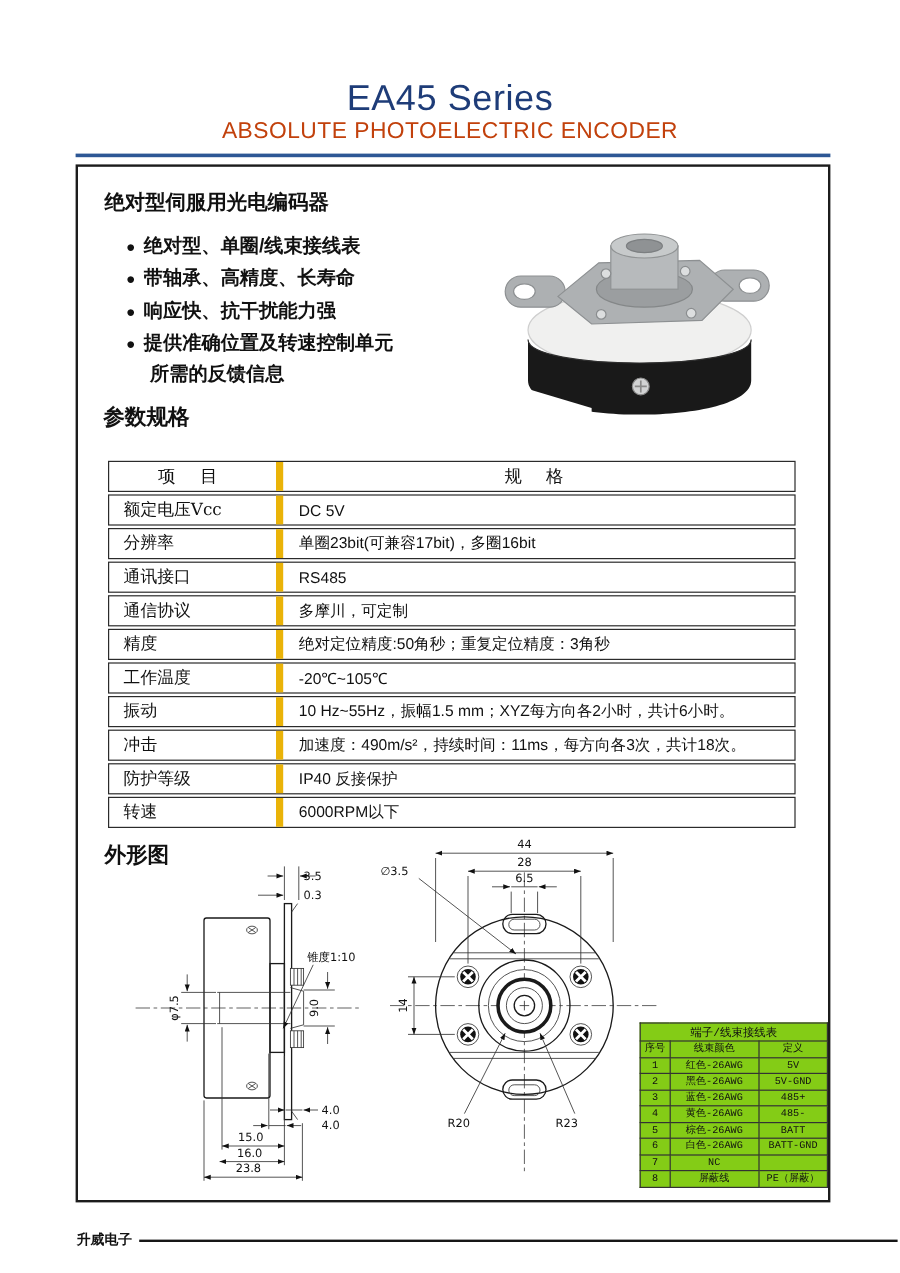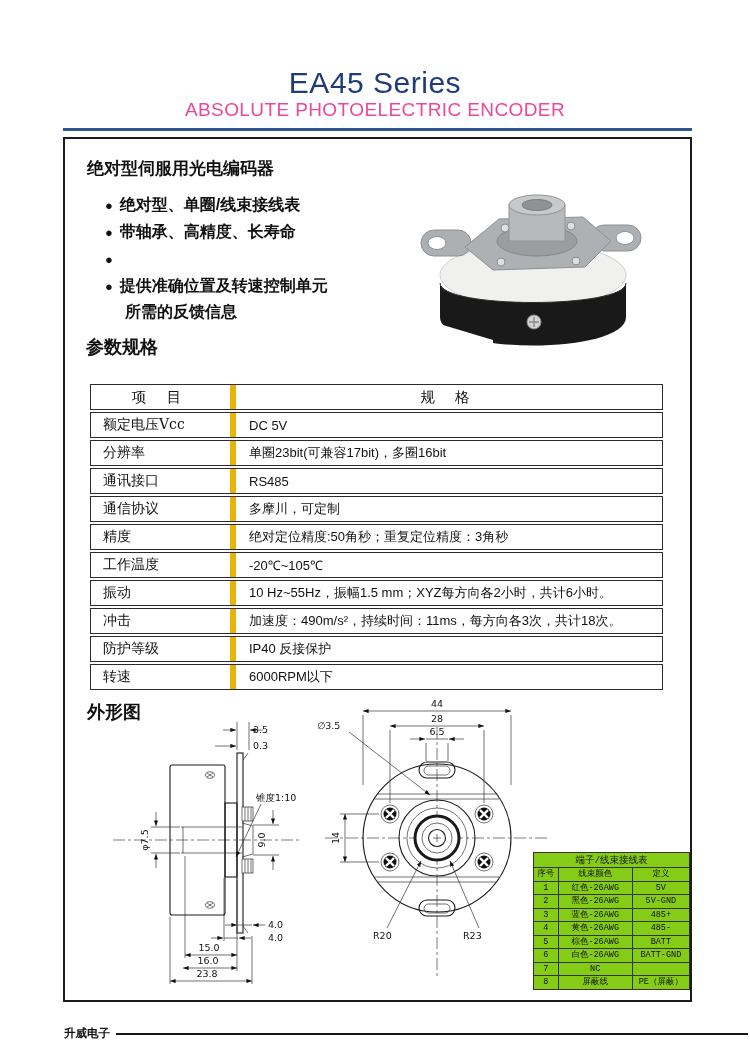--- a/index.html
+++ b/index.html
@@ -1,21 +1,21 @@
 <!DOCTYPE html>
 <html><head>
 <meta charset="utf-8">
 <style>
   html,body{margin:0;padding:0;background:#fff;}
   body{width:750px;height:1061px;position:relative;font-family:"Liberation Sans",sans-serif;color:#111;}
   .abs{position:absolute;}
 
   
   .doc-title{top:66px;left:0;width:750px;text-align:center;font-size:30px;color:#1e3c78;letter-spacing:.5px;}
-  .doc-subtitle{top:99px;left:0;width:750px;text-align:center;font-size:19px;color:#ec4899;letter-spacing:.4px;}
+  .doc-subtitle{top:99px;left:0;width:750px;text-align:center;font-size:19px;color:#c2410c;letter-spacing:.4px;}
   .blue-rule{top:128px;left:63px;width:629px;height:3px;background:#2d5795;}
 
   
   .main-box{top:137px;left:63px;width:629px;height:865px;border:2px solid #1c1c1c;box-sizing:border-box;}
 
   .intro-heading{top:18px;left:22px;font-size:17px;font-weight:bold;}
   .features{top:53px;left:40px;}
   .feature{font-size:16px;font-weight:bold;height:27px;display:flex;align-items:center;}
   .feature .dot{font-size:13px;margin-right:7px;}
   .feature-cont{font-size:16px;font-weight:bold;margin-left:20px;height:24px;display:flex;align-items:center;}
@@ -65,20 +65,21 @@
     <div class="feature">
       <span class="dot">●</span>
       <span>绝对型、单圈/线束接线表</span>
     </div>
     <div class="feature">
       <span class="dot">●</span>
       <span>带轴承、高精度、长寿命</span>
     </div>
     <div class="feature">
       <span class="dot">●</span>
+      <span>响应快、抗干扰能力强</span>
     </div>
     <div class="feature">
       <span class="dot">●</span>
       <span>提供准确位置及转速控制单元</span>
     </div>
     <div class="feature-cont">所需的反馈信息</div>
   </div>
 
   <svg class="abs" style="top:44px;left:348px;" width="235" height="170" viewBox="0 0 235 170">
 

